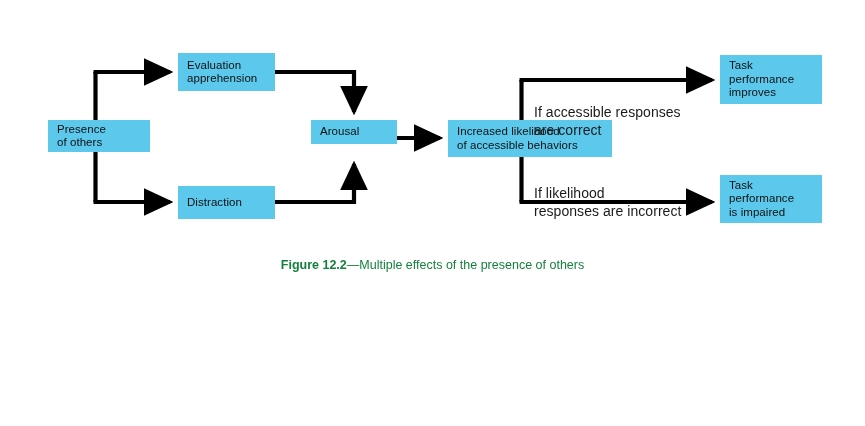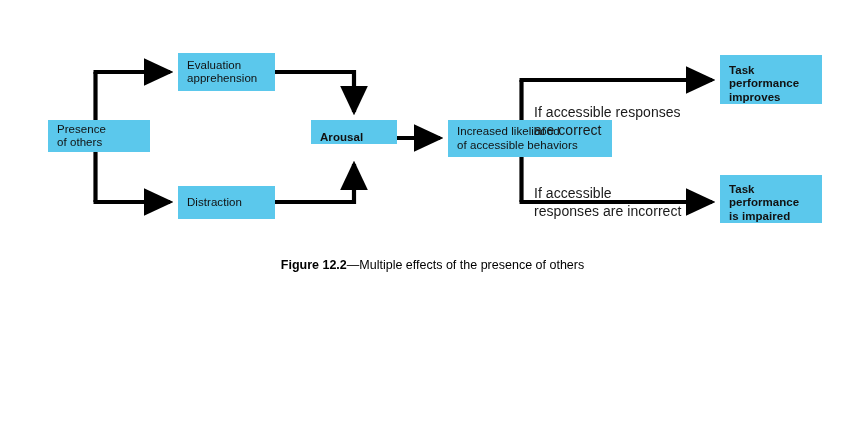--- a/index.html
+++ b/index.html
@@ -37,40 +37,39 @@
     color: #111111;
     font-size: 11.5px;
     line-height: 13.5px;
     padding-left: 9px;
     padding-right: 4px;
     z-index: 3;
     white-space: pre-line;
     letter-spacing: 0.05px;
   }
   .node-box.bold {
-    font-weight: bold;
-    align-items: flex-end;
+    font-weight: normal;
   }
   .edge-label {
     position: absolute;
     color: #1a1a1a;
     font-size: 14px;
     line-height: 18px;
     white-space: pre-line;
     z-index: 4;
     letter-spacing: 0.05px;
   }
   #caption {
     position: absolute;
     left: 0;
     top: 258px;
     width: 865px;
     text-align: center;
     font-size: 12.5px;
-    color: #000000;
+    color: #15803d;
     z-index: 5;
   }
   #caption .cap-strong {
     font-weight: bold;
   }
 </style>
 </head>
 <body>
 
 <div id="figure-canvas">
@@ -134,21 +133,21 @@
 performance
 is impaired</span>
   </div>
 
   <div class="edge-label" style="left:534px; top:85px;">
     <span>If accessible responses
 are correct</span>
   </div>
 
   <div class="edge-label" style="left:534px; top:166px;">
-    <span>If accessible
+    <span>If likelihood
 responses are incorrect</span>
   </div>
 
   <div id="caption">
     <span class="cap-strong">Figure 12.2</span><span>—</span><span>Multiple effects of the presence of others</span>
   </div>
 
 </div>
 
 </body></html>

